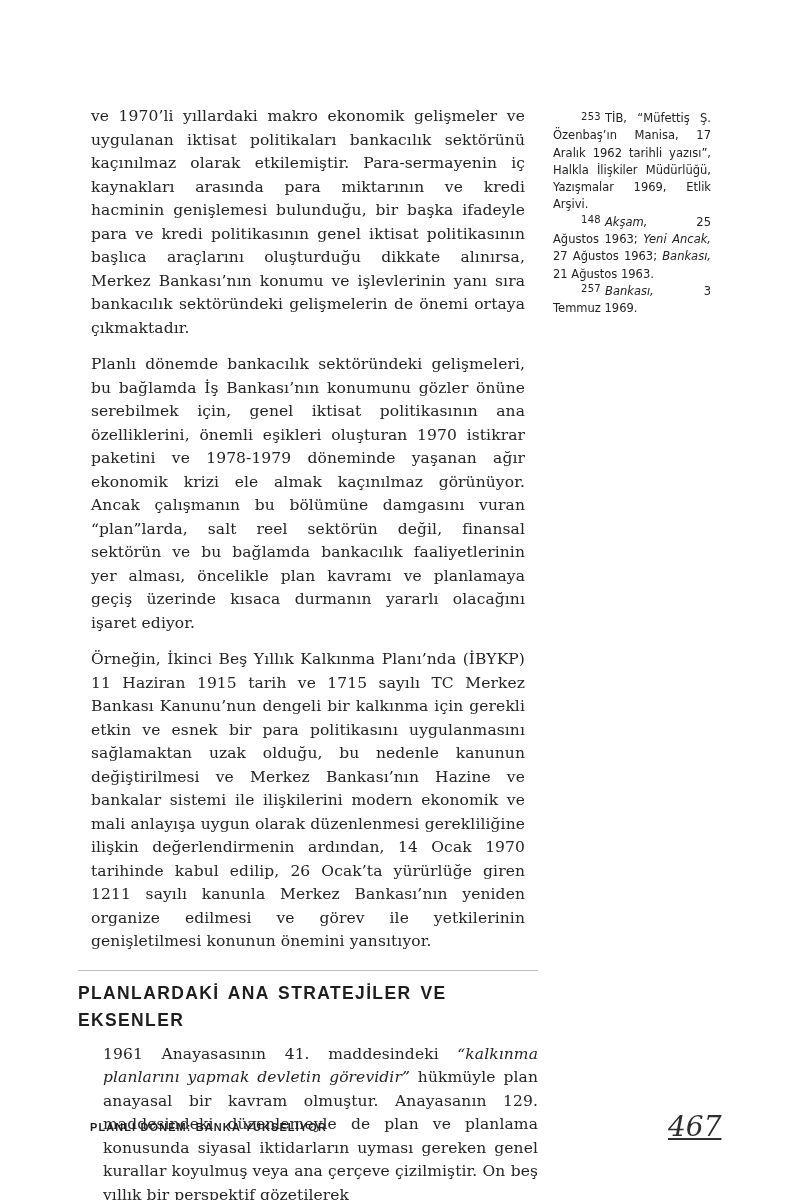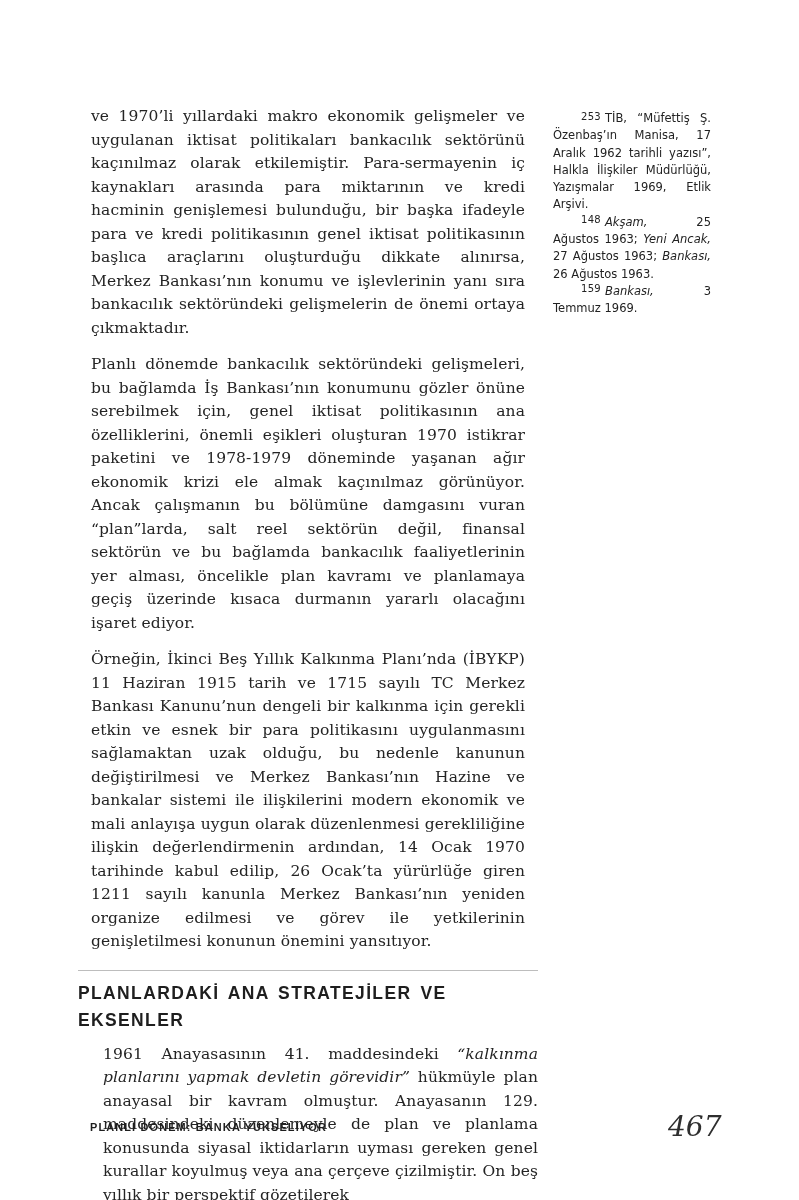--- a/index.html
+++ b/index.html
@@ -92,20 +92,21 @@
     transform-origin: left top;
   }
   .page-number {
     position: absolute;
     left: 668px;
     top: 1110px;
     font-family: "DejaVu Serif", serif;
     font-style: italic;
     font-size: 28px;
     color: #2e2e2e;
+    text-decoration: underline;
   }
 </style>
 </head>
 <body>
 
 <div class="page">
 
   <main class="body-col">
     <div id="paras-before">
         <p class="para"><span>ve 1970’li yıllardaki makro ekonomik gelişmeler ve uygulanan iktisat politikaları bankacılık sektörünü kaçınılmaz olarak etkilemiştir. Para-sermayenin iç kaynakları arasında para miktarının ve kredi hacminin genişlemesi bulunduğu, bir başka ifadeyle para ve kredi politikasının genel iktisat politikasının başlıca araçlarını oluşturduğu dikkate alınırsa, Merkez Bankası’nın konumu ve işlevlerinin yanı sıra bankacılık sektöründeki gelişmelerin de önemi ortaya çıkmaktadır.</span></p>
@@ -115,22 +116,22 @@
     <hr class="section-rule">
     <h2 class="section-heading">PLANLARDAKİ ANA STRATEJİLER VE
 EKSENLER</h2>
     <div id="paras-after">
         <p class="para indented"><span>1961 Anayasasının 41. maddesindeki </span><span class="italic">“kalkınma planlarını yapmak devletin görevidir”</span><span> hükmüyle plan anayasal bir kavram olmuştur. Anayasanın 129. maddesindeki düzenlemeyle de plan ve planlama konusunda siyasal iktidarların uyması gereken genel kurallar koyulmuş veya ana çerçeve çizilmiştir. On beş yıllık bir perspektif gözetilerek</span></p>
       </div>
   </main>
 
   <aside class="footnotes-col" id="footnotes">
       <p class="footnote"><span class="fn-num">253</span><span>TİB, “Müfettiş Ş. Özenbaş’ın Manisa, 17 Aralık 1962 tarihli yazısı”, Halkla İlişkiler Müdürlüğü, Yazışmalar 1969, Etlik Arşivi.</span></p>
-      <p class="footnote"><span class="fn-num">148</span><span class="italic">Akşam,</span><span> 25 Ağustos 1963; </span><span class="italic">Yeni Ancak,</span><span> 27 Ağustos 1963; </span><span class="italic">Bankası,</span><span> 26 Ağustos 1963.</span></p>
-      <p class="footnote"><span class="fn-num">159</span><span class="italic">Bankası,</span><span> 3 Temmuz 1969.</span></p>
+      <p class="footnote"><span class="fn-num">148</span><span class="italic">Akşam,</span><span> 25 Ağustos 1963; </span><span class="italic">Yeni Ancak,</span><span> 27 Ağustos 1963; </span><span class="italic">Bankası,</span><span> 21 Ağustos 1963.</span></p>
+      <p class="footnote"><span class="fn-num">257</span><span class="italic">Bankası,</span><span> 3 Temmuz 1969.</span></p>
     </aside>
 
   <footer>
     <div class="running-title">PLANLI DÖNEM: BANKA YÜKSELİYOR</div>
     <div class="page-number">467</div>
   </footer>
 
 </div>
 
 </body></html>

